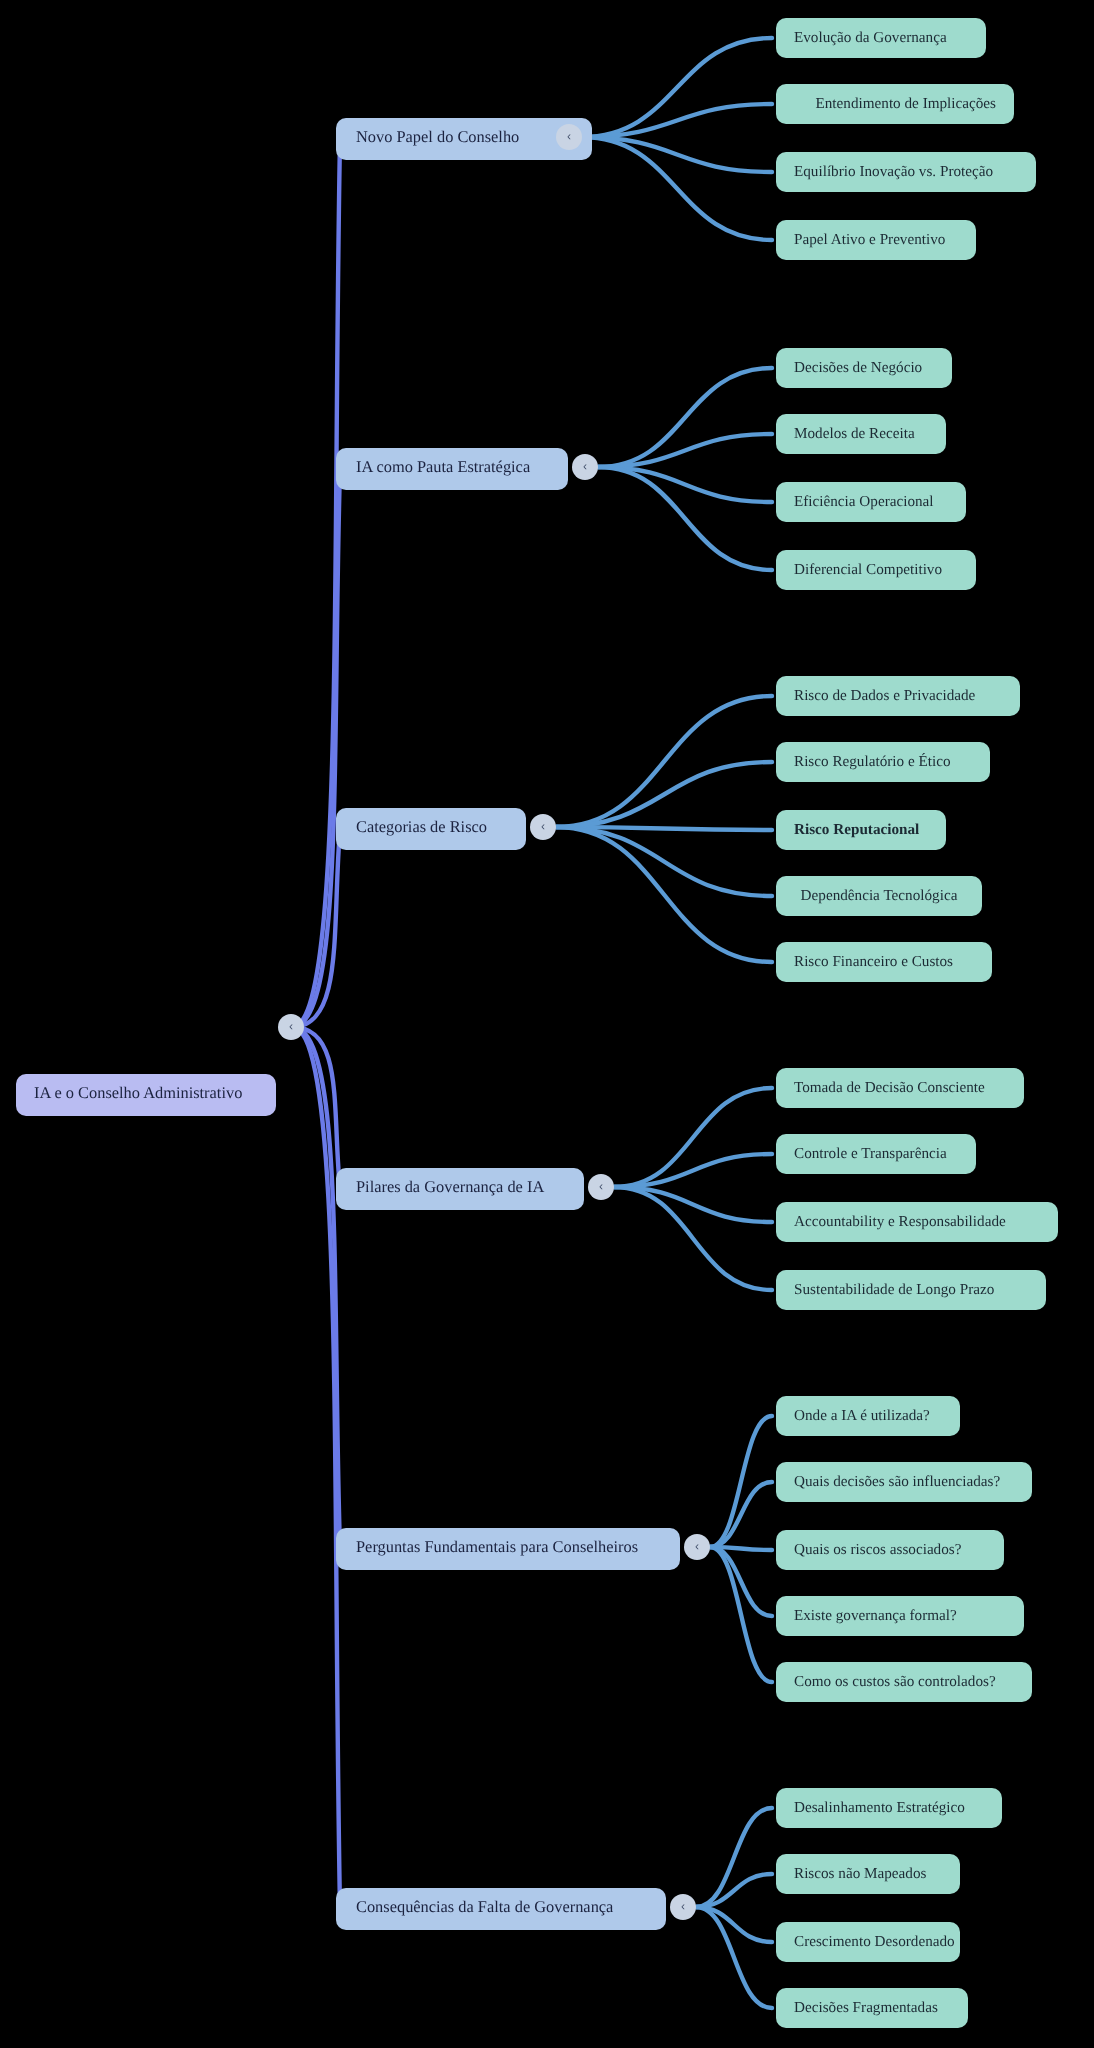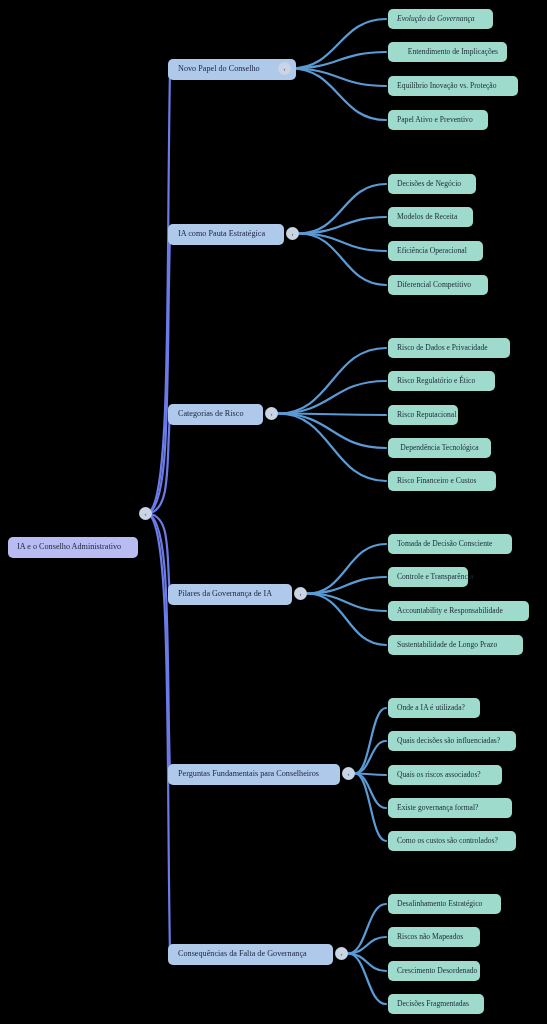--- a/index.html
+++ b/index.html
@@ -100,21 +100,21 @@
     </svg>
   <div id="nodes">
       <div class="node root" style="left: 8px; top: 503px; width: 130px;">
         <span class="txt">IA e o Conselho Administrativo</span>
       </div>
       <div class="toggle" style="left: 139px; top: 507px;">‹</div>
       <div class="node branch" style="left: 168px; top: 59px; width: 128px;">
         <span class="txt">Novo Papel do Conselho</span>
       </div>
       <div class="toggle" style="left: 278px; top: 62px;">‹</div>
-      <div class="node leaf" style="left: 388px; top: 9px; width: 105px; font-style: italic;">
+      <div class="node leaf" style="left: 388px; top: 9px; width: 105px;">
         <span class="txt">Evolução da Governança</span>
       </div>
       <div class="node leaf" style="left: 388px; top: 42px; width: 119px; justify-content: flex-end;">
         <span class="txt">Entendimento de Implicações</span>
       </div>
       <div class="node leaf" style="left: 388px; top: 76px; width: 130px;">
         <span class="txt">Equilíbrio Inovação vs. Proteção</span>
       </div>
       <div class="node leaf" style="left: 388px; top: 110px; width: 100px;">
         <span class="txt">Papel Ativo e Preventivo</span>
@@ -138,37 +138,37 @@
       <div class="node branch" style="left: 168px; top: 404px; width: 95px;">
         <span class="txt">Categorias de Risco</span>
       </div>
       <div class="toggle" style="left: 265px; top: 407px;">‹</div>
       <div class="node leaf" style="left: 388px; top: 338px; width: 122px;">
         <span class="txt">Risco de Dados e Privacidade</span>
       </div>
       <div class="node leaf" style="left: 388px; top: 371px; width: 107px;">
         <span class="txt">Risco Regulatório e Ético</span>
       </div>
-      <div class="node leaf" style="left: 388px; top: 405px; width: 70px;">
+      <div class="node leaf" style="left: 388px; top: 405px; width: 85px; font-weight: bold;">
         <span class="txt">Risco Reputacional</span>
       </div>
       <div class="node leaf" style="left: 388px; top: 438px; width: 103px; justify-content: center;">
         <span class="txt">Dependência Tecnológica</span>
       </div>
       <div class="node leaf" style="left: 388px; top: 471px; width: 108px;">
         <span class="txt">Risco Financeiro e Custos</span>
       </div>
       <div class="node branch" style="left: 168px; top: 584px; width: 124px;">
         <span class="txt">Pilares da Governança de IA</span>
       </div>
       <div class="toggle" style="left: 294px; top: 587px;">‹</div>
       <div class="node leaf" style="left: 388px; top: 534px; width: 124px;">
         <span class="txt">Tomada de Decisão Consciente</span>
       </div>
-      <div class="node leaf" style="left: 388px; top: 567px; width: 80px;">
+      <div class="node leaf" style="left: 388px; top: 567px; width: 100px;">
         <span class="txt">Controle e Transparência</span>
       </div>
       <div class="node leaf" style="left: 388px; top: 601px; width: 141px;">
         <span class="txt">Accountability e Responsabilidade</span>
       </div>
       <div class="node leaf" style="left: 388px; top: 635px; width: 135px;">
         <span class="txt">Sustentabilidade de Longo Prazo</span>
       </div>
       <div class="node branch" style="left: 168px; top: 764px; width: 172px;">
         <span class="txt">Perguntas Fundamentais para Conselheiros</span>

